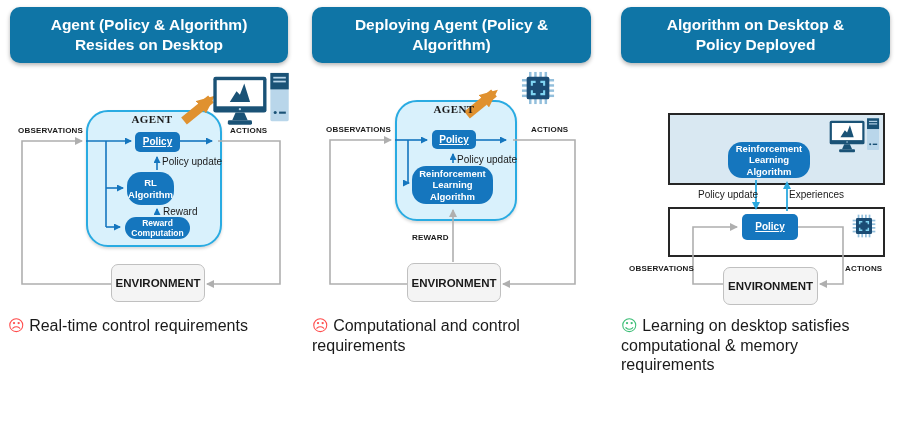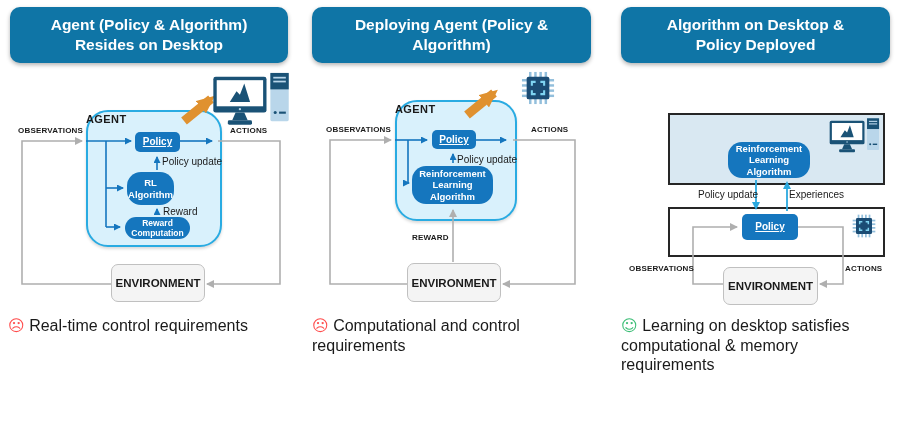--- a/index.html
+++ b/index.html
@@ -15,21 +15,21 @@
   .canvas{position:relative;width:900px;height:380px;background:#fff;overflow:hidden;
           font-family:"Liberation Sans",sans-serif;color:var(--text-dark);}
   .abs{position:absolute;}
   .pre{white-space:pre-line;}
   .hdr{z-index:3;background:var(--header-bg);color:var(--header-text);border-radius:10px;
        font-size:15.5px;font-weight:bold;line-height:1.32;text-align:center;
        display:flex;align-items:center;justify-content:center;
        box-shadow:0 2px 4px rgba(0,0,0,.3);}
   .agent-box{z-index:1;background:var(--agent-fill);border:2px solid var(--agent-border);
        border-radius:22px;box-shadow:0 2px 3px rgba(0,0,0,.15);}
-  .agent-label{z-index:3;font-size:11px;font-weight:bold;text-align:left;letter-spacing:.4px;}
+  .agent-label{z-index:3;font-size:11px;font-weight:bold;text-align:center;letter-spacing:.4px;font-family:Liberation Serif, serif;}
   .panelbox-top{z-index:1;background:var(--panel3-top-fill);border:2px solid var(--dark-border);}
   .panelbox-bot{z-index:1;background:#fff;border:2px solid var(--dark-border);}
   .bluebox{z-index:3;background:var(--box-blue);color:#fff;font-weight:bold;font-size:9.5px;
        border-radius:14px;display:flex;align-items:center;justify-content:center;text-align:center;line-height:1.18;}
   .policybox{font-size:10px;border-radius:5px;text-decoration:underline;}
   .envbox{z-index:3;background:var(--env-fill);border:1.5px solid var(--env-border);border-radius:7px;
        font-size:11.5px;font-weight:bold;display:flex;align-items:center;justify-content:center;}
   .minilbl{z-index:4;font-size:10px;font-weight:normal;}
   .tinylbl{z-index:4;font-size:8px;font-weight:bold;letter-spacing:.2px;}
   .icon{z-index:3;display:block;}

